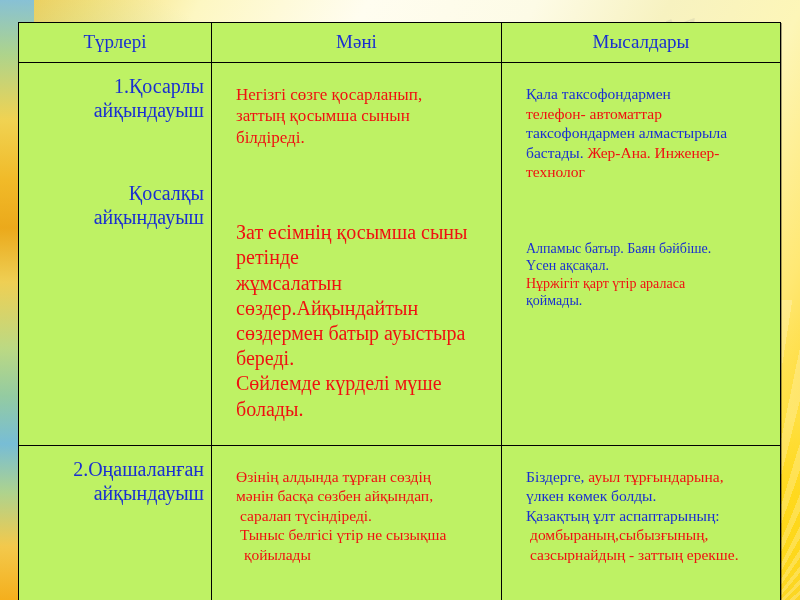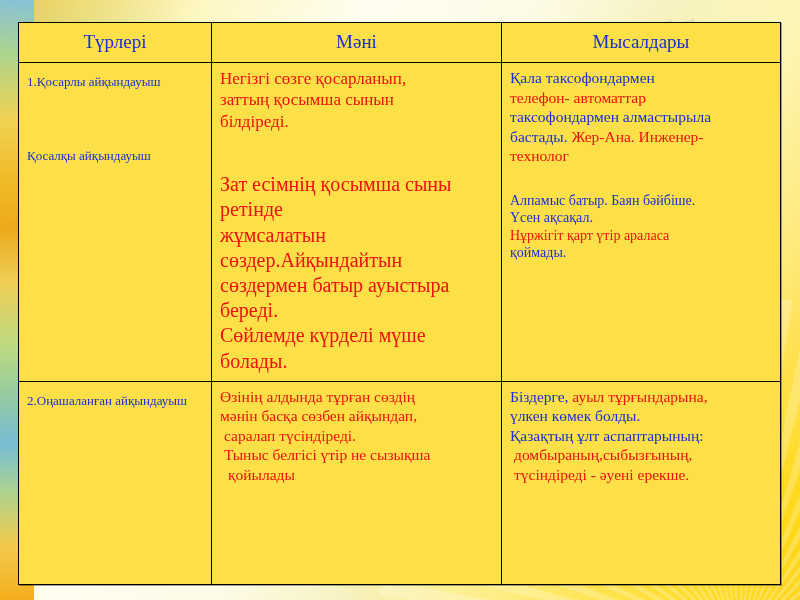--- a/index.html
+++ b/index.html
@@ -98,21 +98,21 @@
     left: 18px;
     top: 22px;
     width: 762px;
     border-collapse: collapse;
     background: #ffffff;
     table-layout: fixed;
     box-shadow: 1px 1px 0 rgba(0,0,0,0.35);
   }
   #content-table td {
     border: 1px solid #000000;
-    background: #fde047;
+    background: #bef264;
     vertical-align: top;
     padding: 0;
   }
   .col-1 { width: 193px; }
   .col-2 { width: 290px; }
   .col-3 { width: 279px; }
 
   .header-cell {
     text-align: center;
     color: #1a2fd1;
@@ -123,30 +123,30 @@
   }
 
   .row-sep td { border-top: 3px solid #000000; }
 
   .cell-pad { padding: 5px 7px 7px 8px !important; }
   .cell-tall-1 { height: 248px; }
   .cell-tall-2 { height: 190px; }
 
   .type-label {
     color: #1a2fd1;
-    font-size: 13px;
-    text-align: left;
+    font-size: 20px;
+    text-align: right;
     line-height: 1.22;
     padding-top: 6px;
   }
   .type-label.second { padding-top: 58px; }
 
   .blk {
     line-height: 1.26;
-    margin: 0;
+    margin: 16px;
   }
   .blk.lg { font-size: 17px; }
   .blk.sm { font-size: 20px; }
   .blk.ex { font-size: 15.5px; }
   .blk.ex-sm { font-size: 14px; }
   .blk.r2a { font-size: 15.5px; }
   .blk.r2c { font-size: 15.5px; }
 
   .red  { color: #f01010; }
   .blue { color: #1a2fd1; }
@@ -234,18 +234,18 @@
           <span class="red indent-1">Тыныс белгісі үтір не сызықша</span>
           <span class="red indent-2">қойылады</span>
         </div>
       </td>
       <td class="cell-pad cell-tall-2">
         <div class="blk r2c">
           <span class="blue">Біздерге, </span><span class="red">ауыл тұрғындарына,</span><br>
           <span class="blue">үлкен көмек болды.</span><br>
           <span class="blue">Қазақтың ұлт аспаптарының:</span><br>
           <span class="red indent-1">домбыраның,сыбызғының,</span>
-          <span class="red indent-1">түсіндіреді - әуені ерекше.</span>
+          <span class="red indent-1">сазсырнайдың - заттың ерекше.</span>
         </div>
       </td>
     </tr>
   </tbody>
 </table>
 
 </body></html>

